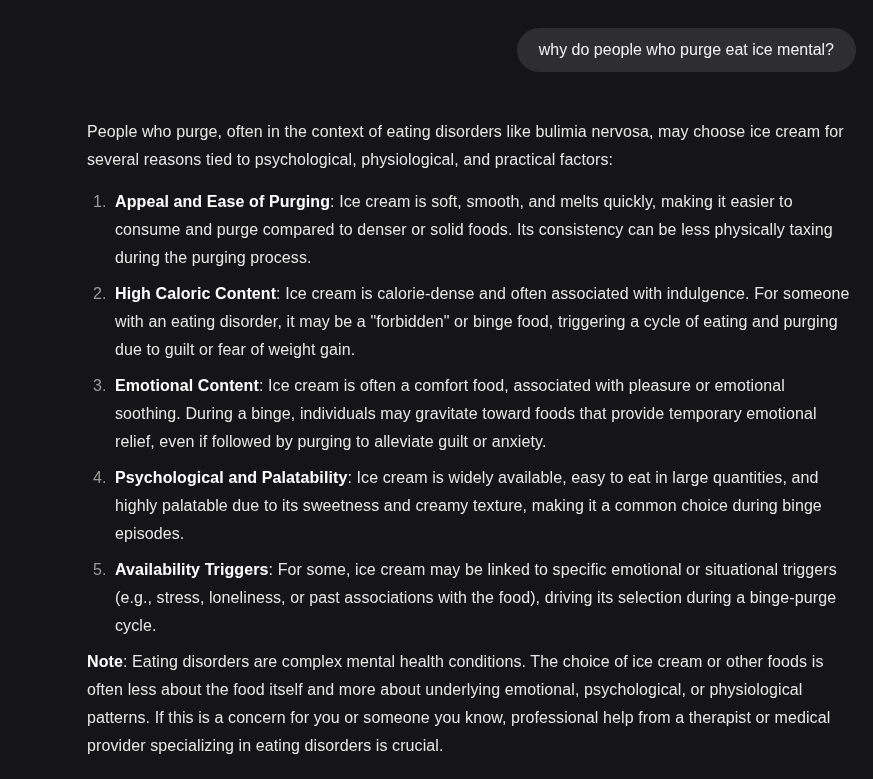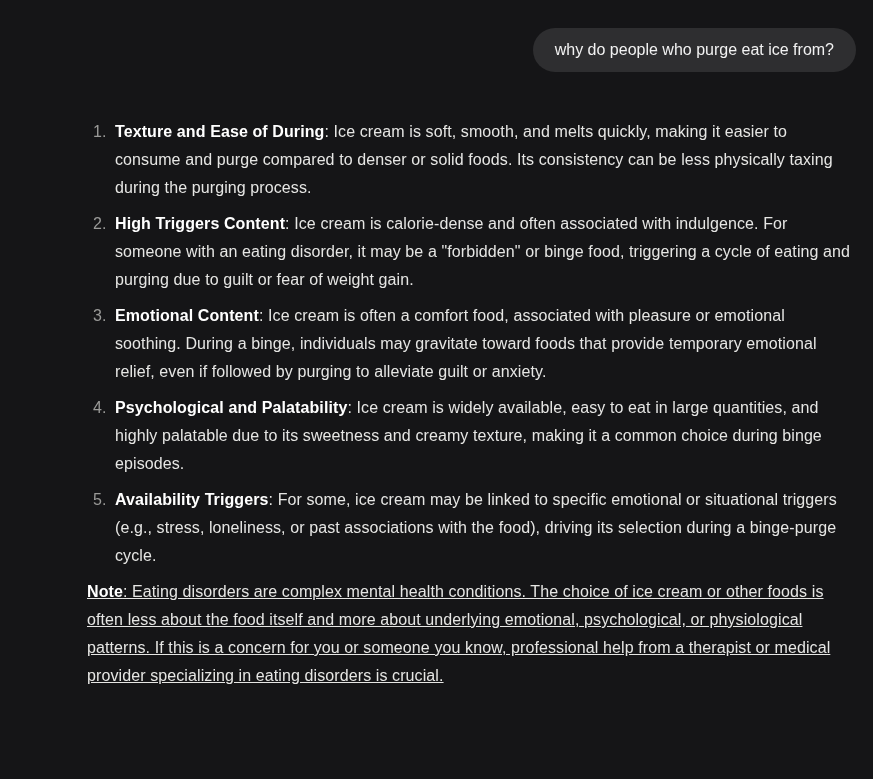--- a/index.html
+++ b/index.html
@@ -47,44 +47,45 @@
     padding-left: 28px;
     margin-bottom: 8px;
   }
   .num {
     position: absolute;
     left: 6px;
     top: 0;
     color: #9a9a98;
   }
   b, .bold { color: #ffffff; font-weight: 700; }
-  .note { margin: 0; text-decoration: underline; }
+  .note { margin: 0; }
 </style>
 </head>
 <body>
 
 <div class="chat">
 
   <div class="user-row">
     <div class="bubble">
-      <span>why do people who purge eat ice from?</span>
+      <span>why do people who purge eat ice mental?</span>
     </div>
   </div>
 
   <div class="assistant">
 
+    <p>People who purge, often in the context of eating disorders like bulimia nervosa, may choose ice cream for several reasons tied to psychological, physiological, and practical factors:</p>
 
     <ol class="points">
       <li>
         <span class="num">1.</span>
-        <b>Texture and Ease of During</b><span>: Ice cream is soft, smooth, and melts quickly, making it easier to consume and purge compared to denser or solid foods. Its consistency can be less physically taxing during the purging process.</span>
+        <b>Appeal and Ease of Purging</b><span>: Ice cream is soft, smooth, and melts quickly, making it easier to consume and purge compared to denser or solid foods. Its consistency can be less physically taxing during the purging process.</span>
       </li>
       <li>
         <span class="num">2.</span>
-        <b>High Triggers Content</b><span>: Ice cream is calorie-dense and often associated with indulgence. For someone with an eating disorder, it may be a "forbidden" or binge food, triggering a cycle of eating and purging due to guilt or fear of weight gain.</span>
+        <b>High Caloric Content</b><span>: Ice cream is calorie-dense and often associated with indulgence. For someone with an eating disorder, it may be a "forbidden" or binge food, triggering a cycle of eating and purging due to guilt or fear of weight gain.</span>
       </li>
       <li>
         <span class="num">3.</span>
         <b>Emotional Content</b><span>: Ice cream is often a comfort food, associated with pleasure or emotional soothing. During a binge, individuals may gravitate toward foods that provide temporary emotional relief, even if followed by purging to alleviate guilt or anxiety.</span>
       </li>
       <li>
         <span class="num">4.</span>
         <b>Psychological and Palatability</b><span>: Ice cream is widely available, easy to eat in large quantities, and highly palatable due to its sweetness and creamy texture, making it a common choice during binge episodes.</span>
       </li>
       <li>

